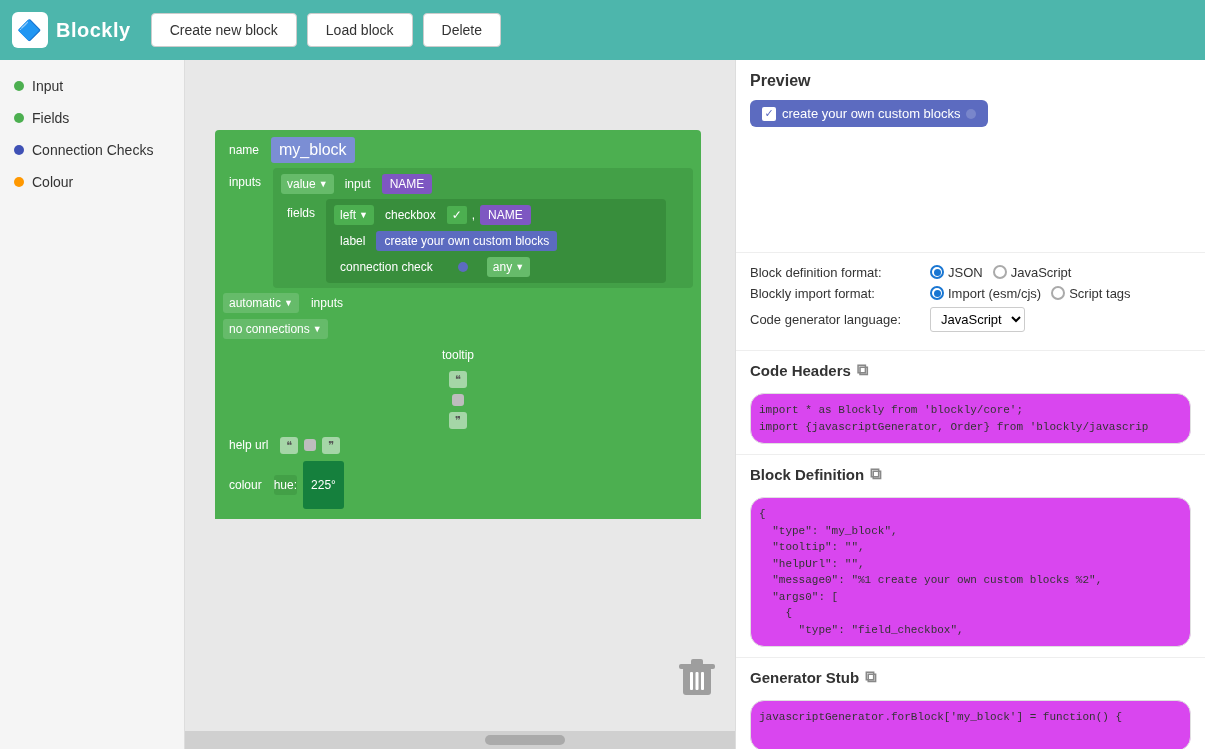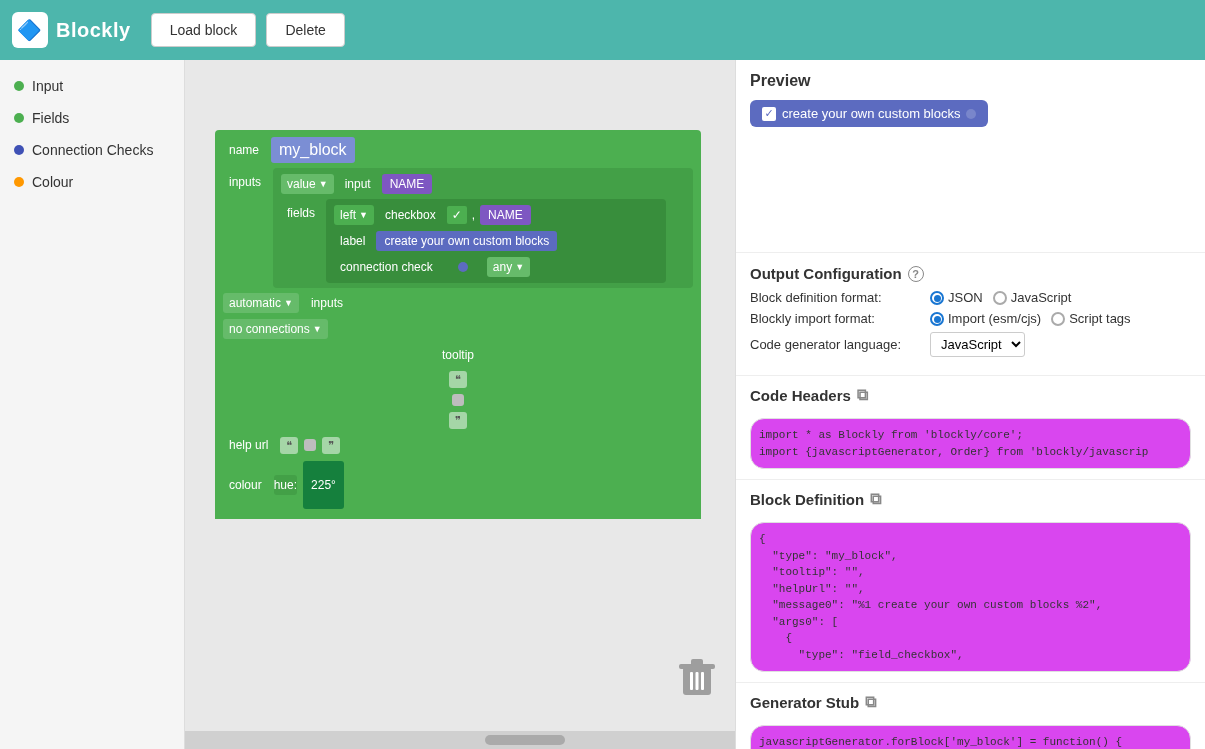--- a/index.html
+++ b/index.html
@@ -249,21 +249,21 @@
       min-width: 180px;
       font-weight: normal;
     }
     .radio-group {
       display: flex;
       align-items: center;
       gap: 10px;
     }
     .radio-option {
       display: flex;
-      align-items: flex-end;
+      align-items: flex-start;
       gap: 4px;
       cursor: pointer;
     }
     .radio-circle {
       width: 14px; height: 14px;
       border: 2px solid #aaa;
       border-radius: 50%;
       display: flex; align-items: center; justify-content: center;
     }
     .radio-circle.selected {
@@ -325,20 +325,21 @@
     }
   </style>
 </head>
 <body>
 
 <div id="header">
   <div id="logo">
     <div id="logo-icon">🔷</div>
     <span id="logo-text">Blockly</span>
   </div>
+  <button class="header-btn">Create new block</button>
   <button class="header-btn">Load block</button>
   <button class="header-btn">Delete</button>
 </div>
 
 <div id="main">
 
   <div id="sidebar">
     <div class="sidebar-item">
       <div class="dot" style="background:#4caf50;"></div>
       <span>Input</span>
@@ -472,24 +473,20 @@
       <div id="preview-canvas">
         <div id="preview-block">
           <div id="preview-block-checkbox">✓</div>
           <span>create your own custom blocks</span>
           <div id="preview-block-notch"></div>
         </div>
       </div>
     </div>
 
     <div id="output-section">
-      <div class="section-title">
-        <span>Output Configuration</span>
-        <span class="help-icon">?</span>
-      </div>
       <div class="config-row">
         <span class="config-label">Block definition format:</span>
         <div class="radio-group">
           <label class="radio-option">
             <div class="radio-circle selected"></div>
             <span>JSON</span>
           </label>
           <label class="radio-option">
             <div class="radio-circle"></div>
             <span>JavaScript</span>

